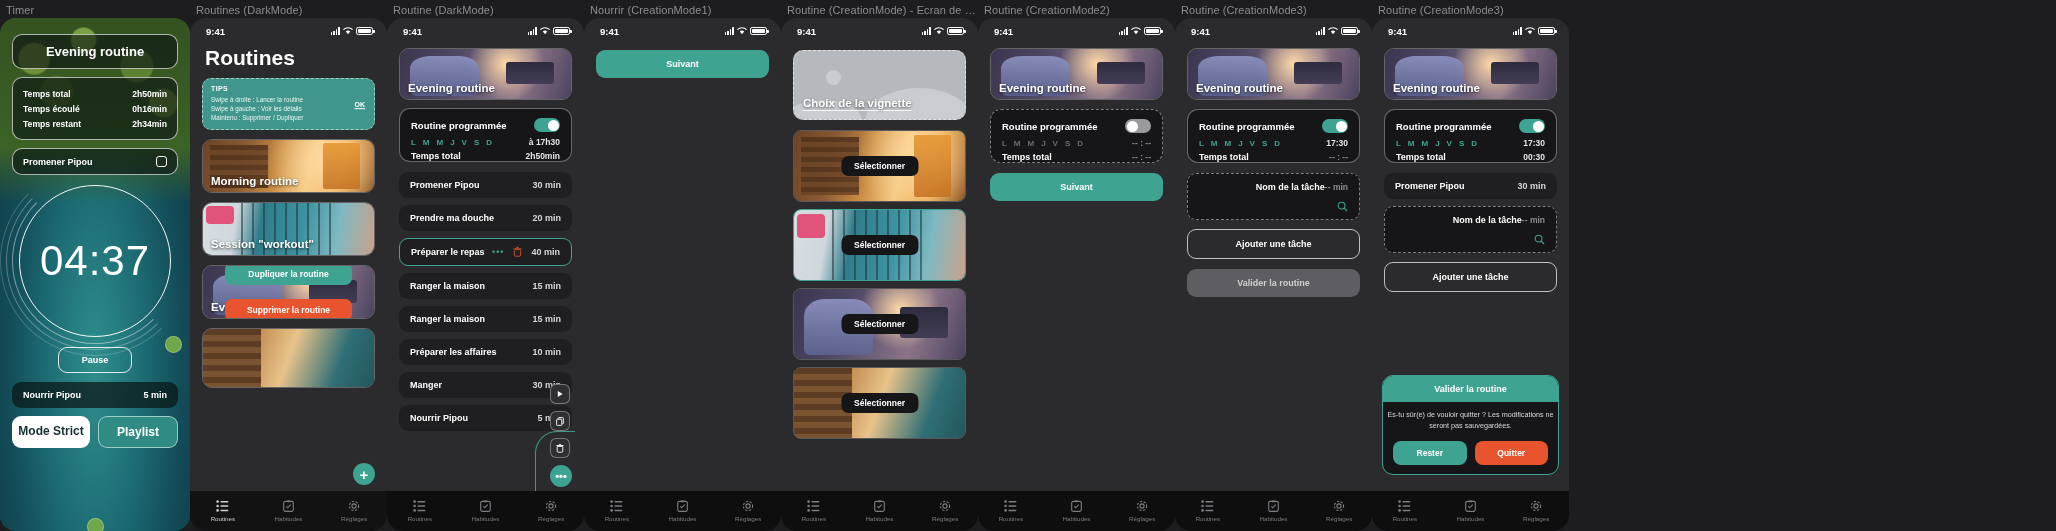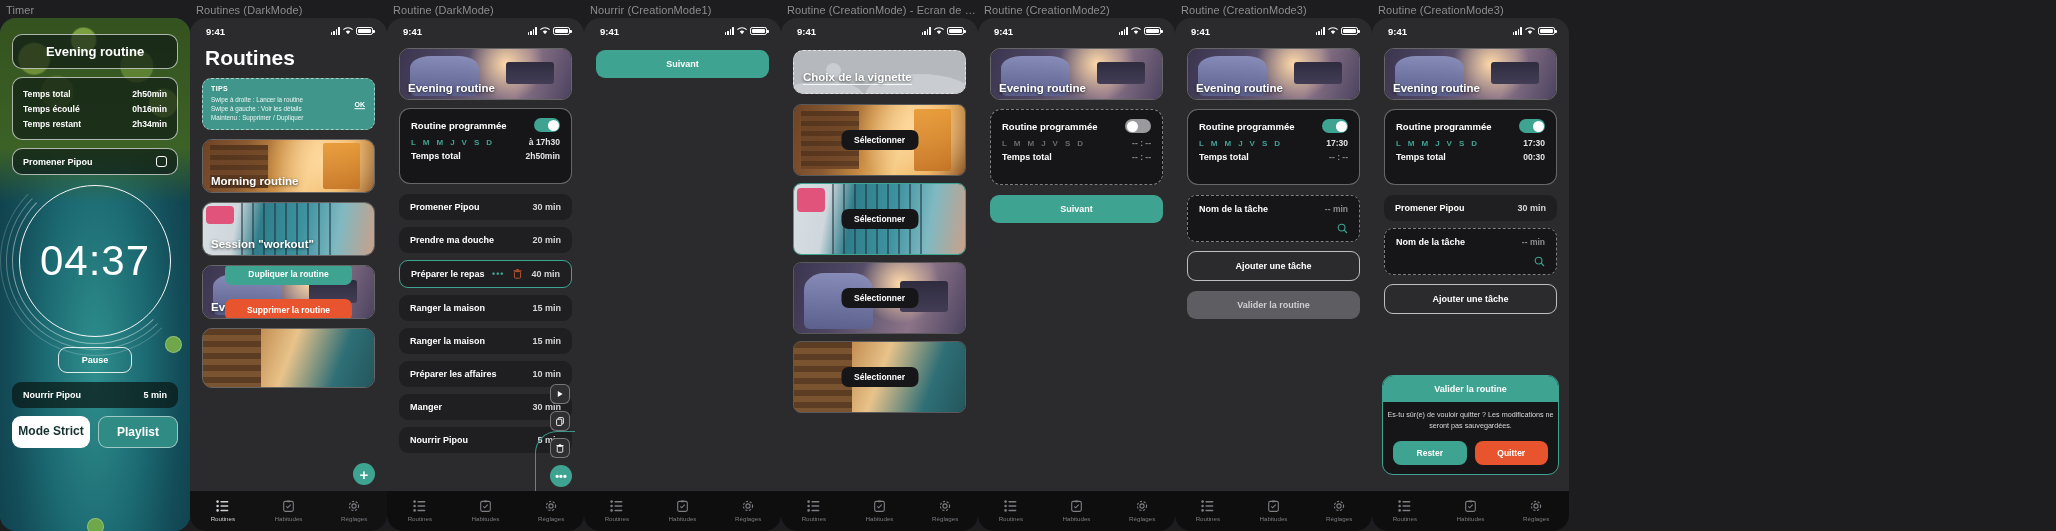--- a/index.html
+++ b/index.html
@@ -112,21 +112,21 @@
     margin-bottom:7px; color:#fff; font-size:9px; font-weight:700;
   }
   .pill .val { color:#d6d6d8; font-weight:700; }
   .pill.sel { border:1px solid #3fa392; background:#1f1f21; }
   .pill .mid { display:flex; align-items:center; gap:9px; }
   .dots { color:#3fa392; letter-spacing:1px; font-size:9px; }
 
   
   .infocard {
     background:#161618; border:1px solid rgba(255,255,255,.35); border-radius:11px;
-    padding:9px 11px 22px; margin-bottom:10px;
+    padding:9px 11px 0; margin-bottom:10px;
   }
   .infocard.dash { border-style: dashed; border-color: rgba(255,255,255,.45); }
   .ic-row { display:flex; align-items:center; justify-content:space-between; }
   .ic-title { color:#fff; font-size:9.5px; font-weight:700; }
   .ic-days { color:#3fa392; font-size:8px; font-weight:700; letter-spacing:2.4px; }
   .ic-days.off { color:#6a6a6e; }
   .ic-sub { color:#fff; font-size:9px; font-weight:700; }
   .ic-val { color:#e4e4e6; font-size:8.5px; font-weight:700; }
   .ic-val.dim { color:#8e8e92; }
   .ic-mid { display:flex; align-items:center; justify-content:space-between; margin:5px 0 4px; }
@@ -253,21 +253,21 @@
   }
   .confirm .ctop { background:#3fa392; color:#fff; font-size:9px; font-weight:700;
     text-align:center; padding:8px 0; }
   .confirm .ctext { color:#d9d9dc; font-size:7.2px; line-height:1.5; padding:8px 0 9px;
     text-align:center; }
   .confirm .crow { display:flex; gap:8px; padding:0 10px; }
   .confirm .crow > div { flex:1; text-align:center; font-size:8.5px; font-weight:700;
     padding:7px 0; border-radius:8px; }
   .taskbox { border:1px dashed rgba(255,255,255,.45); border-radius:9px;
     padding:8px 11px 7px; margin-bottom:9px; background:#161618; }
-  .taskbox .tb-row { display:flex; justify-content:space-between; align-items:center;
+  .taskbox .tb-row { display:flex; justify-content:flex-end; align-items:center;
     color:#fff; font-size:9px; font-weight:700; }
   .taskbox .tb-srch { display:flex; justify-content:flex-end; margin-top:9px; }
 </style>
 </head>
 <body>
 
 <div class="board">
 
   <div class="frame" style="width:190px">
     <div class="frame-title">Timer</div>
@@ -613,21 +613,21 @@
                 <path d="M5 7.2 L7.2 4.4 A3.4 3.4 0 0 0 2.8 4.4 Z" fill="#fff"></path>
                 <path d="M0.4 2.6 A6.6 6.6 0 0 1 9.6 2.6" stroke="#fff" stroke-width="1.1" fill="none"></path>
               </svg>
             </span>
           <span class="batt">
               <i></i>
             </span>
         </span>
       </div>
       <div class="screen" style="padding-top:10px">
-        <div class="vignette" style="height:44px">
+        <div class="vignette" style="height:70px">
           <span class="m1"></span>
           <span class="m2"></span>
           <span class="sun"></span>
           <span class="vlab">Choix de la vignette</span>
         </div>
         <div class="thumb">
           <span class="art art-morning"></span>
           <span class="selbtn">Sélectionner</span>
         </div>
         <div class="thumb hl">

